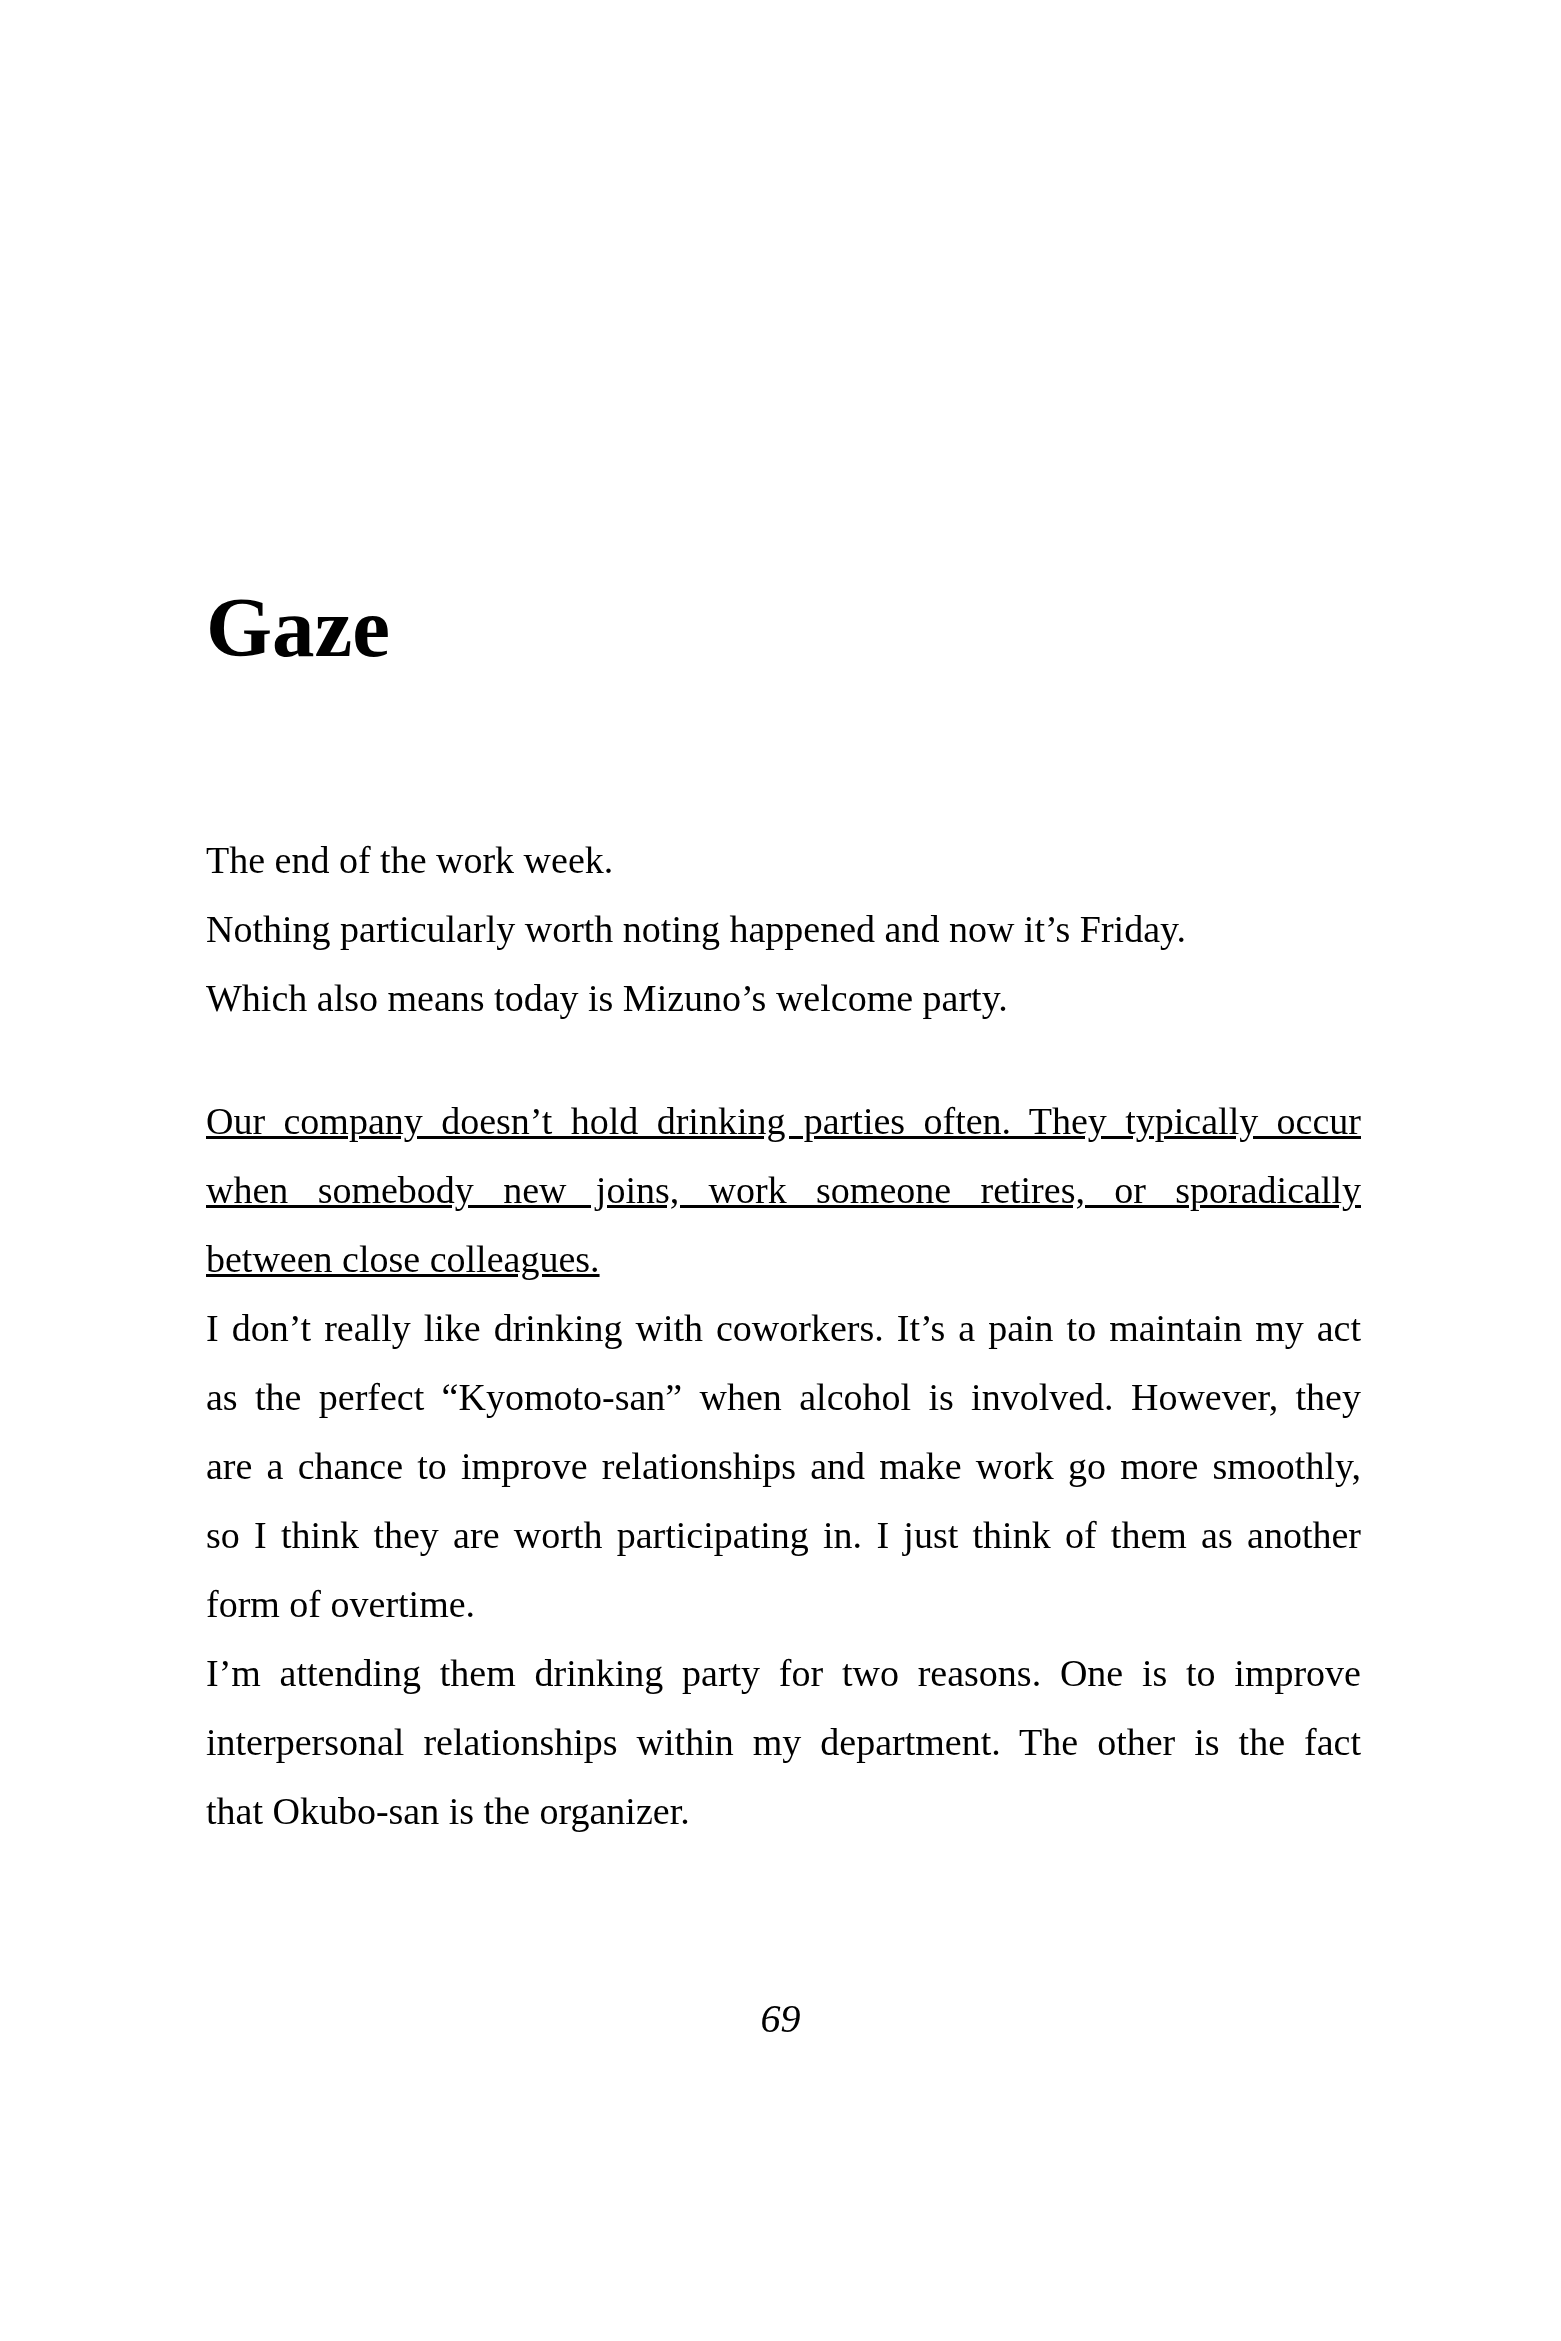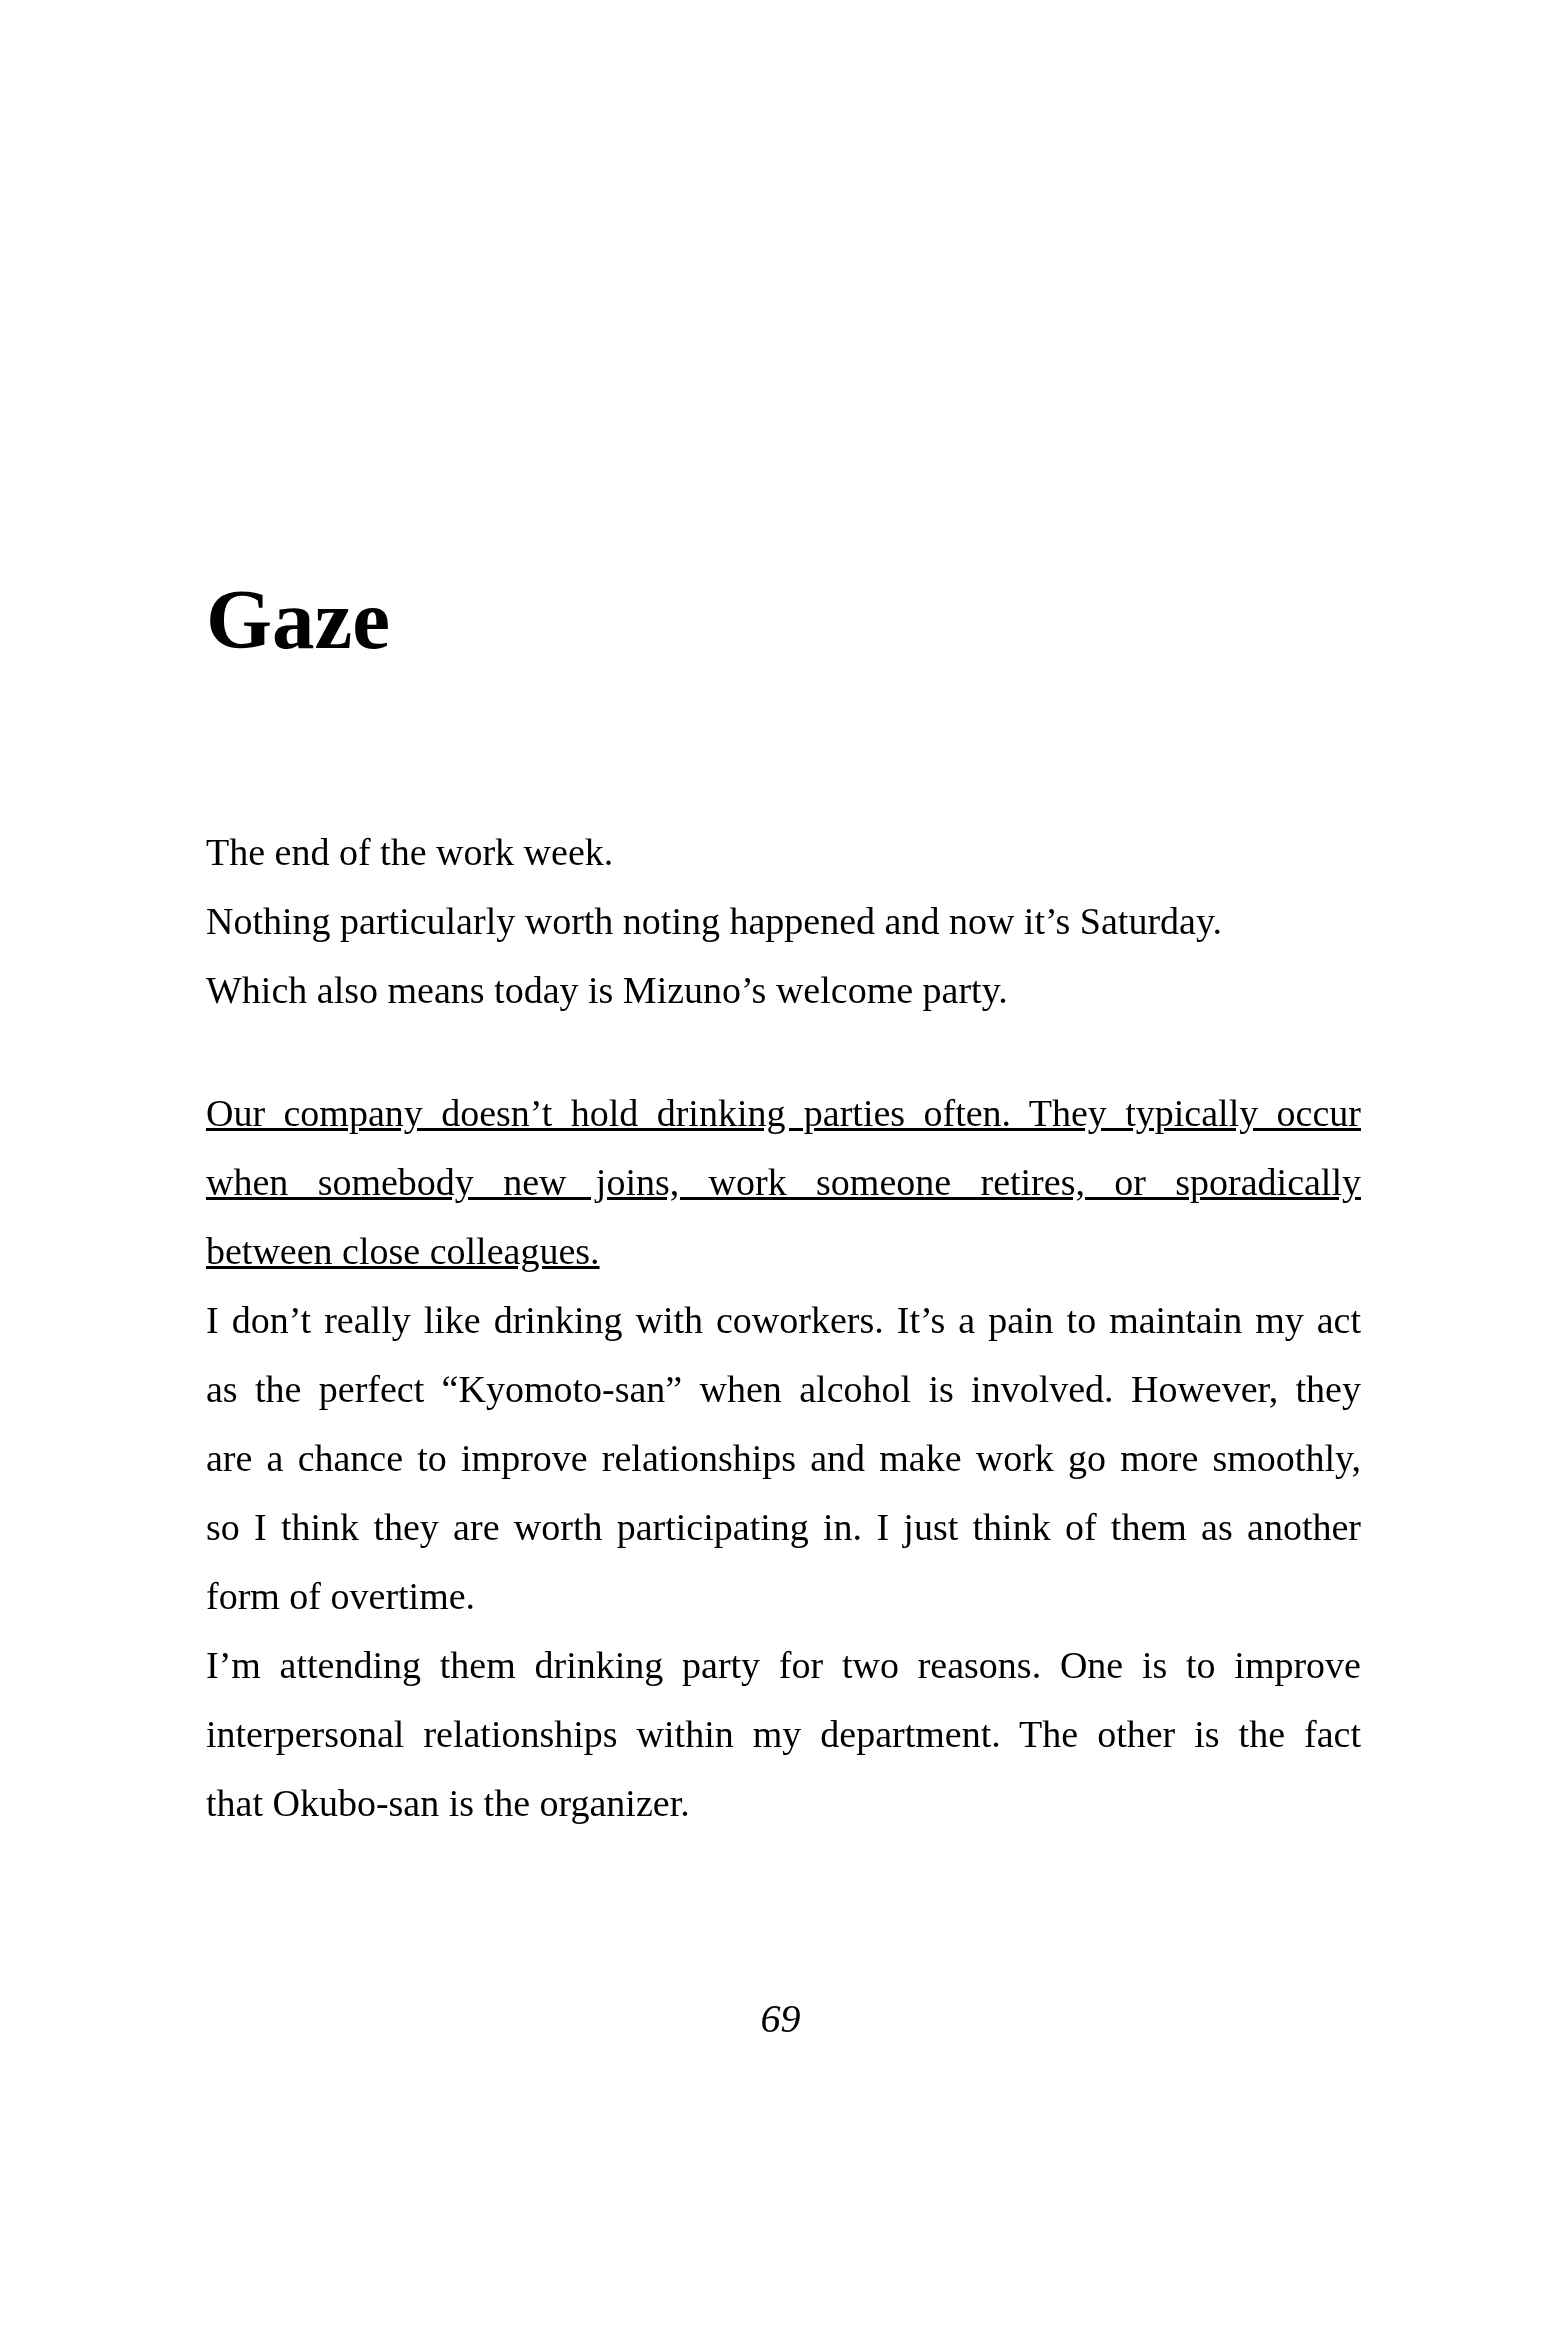--- a/index.html
+++ b/index.html
@@ -12,21 +12,21 @@
     width: 1561px;
     height: 2342px;
     background: #ffffff;
     color: #000000;
     font-family: "Liberation Serif", "DejaVu Serif", serif;
     overflow: hidden;
   }
   .textblock {
     position: absolute;
     left: 206px;
-    top: 0;
+    top: 8px;
     width: 1155px;
   }
   .chapter-title {
     margin: 577px 0 0 0;
     font-size: 85px;
     line-height: 85px;
     font-weight: bold;
     letter-spacing: 0px;
     text-align: left;
   }
@@ -69,21 +69,21 @@
 </head>
 <body>
 
 <div class="page">
   <div class="textblock">
 
     <h1 class="chapter-title">Gaze</h1>
 
     <div class="para first">
       <div class="bline l">The end of the work week.</div>
-      <div class="bline l">Nothing particularly worth noting happened and now it’s Saturday.</div>
+      <div class="bline l">Nothing particularly worth noting happened and now it’s Friday.</div>
       <div class="bline l">Which also means today is Mizuno’s welcome party.</div>
     </div>
 
     <div class="para gap-before">
       <div class="bline j">Our company doesn’t hold drinking parties often. They typically occur</div>
       <div class="bline j">when somebody new joins, work someone retires, or sporadically</div>
       <div class="bline l">between close colleagues.</div>
     </div>
 
     <div class="para">

